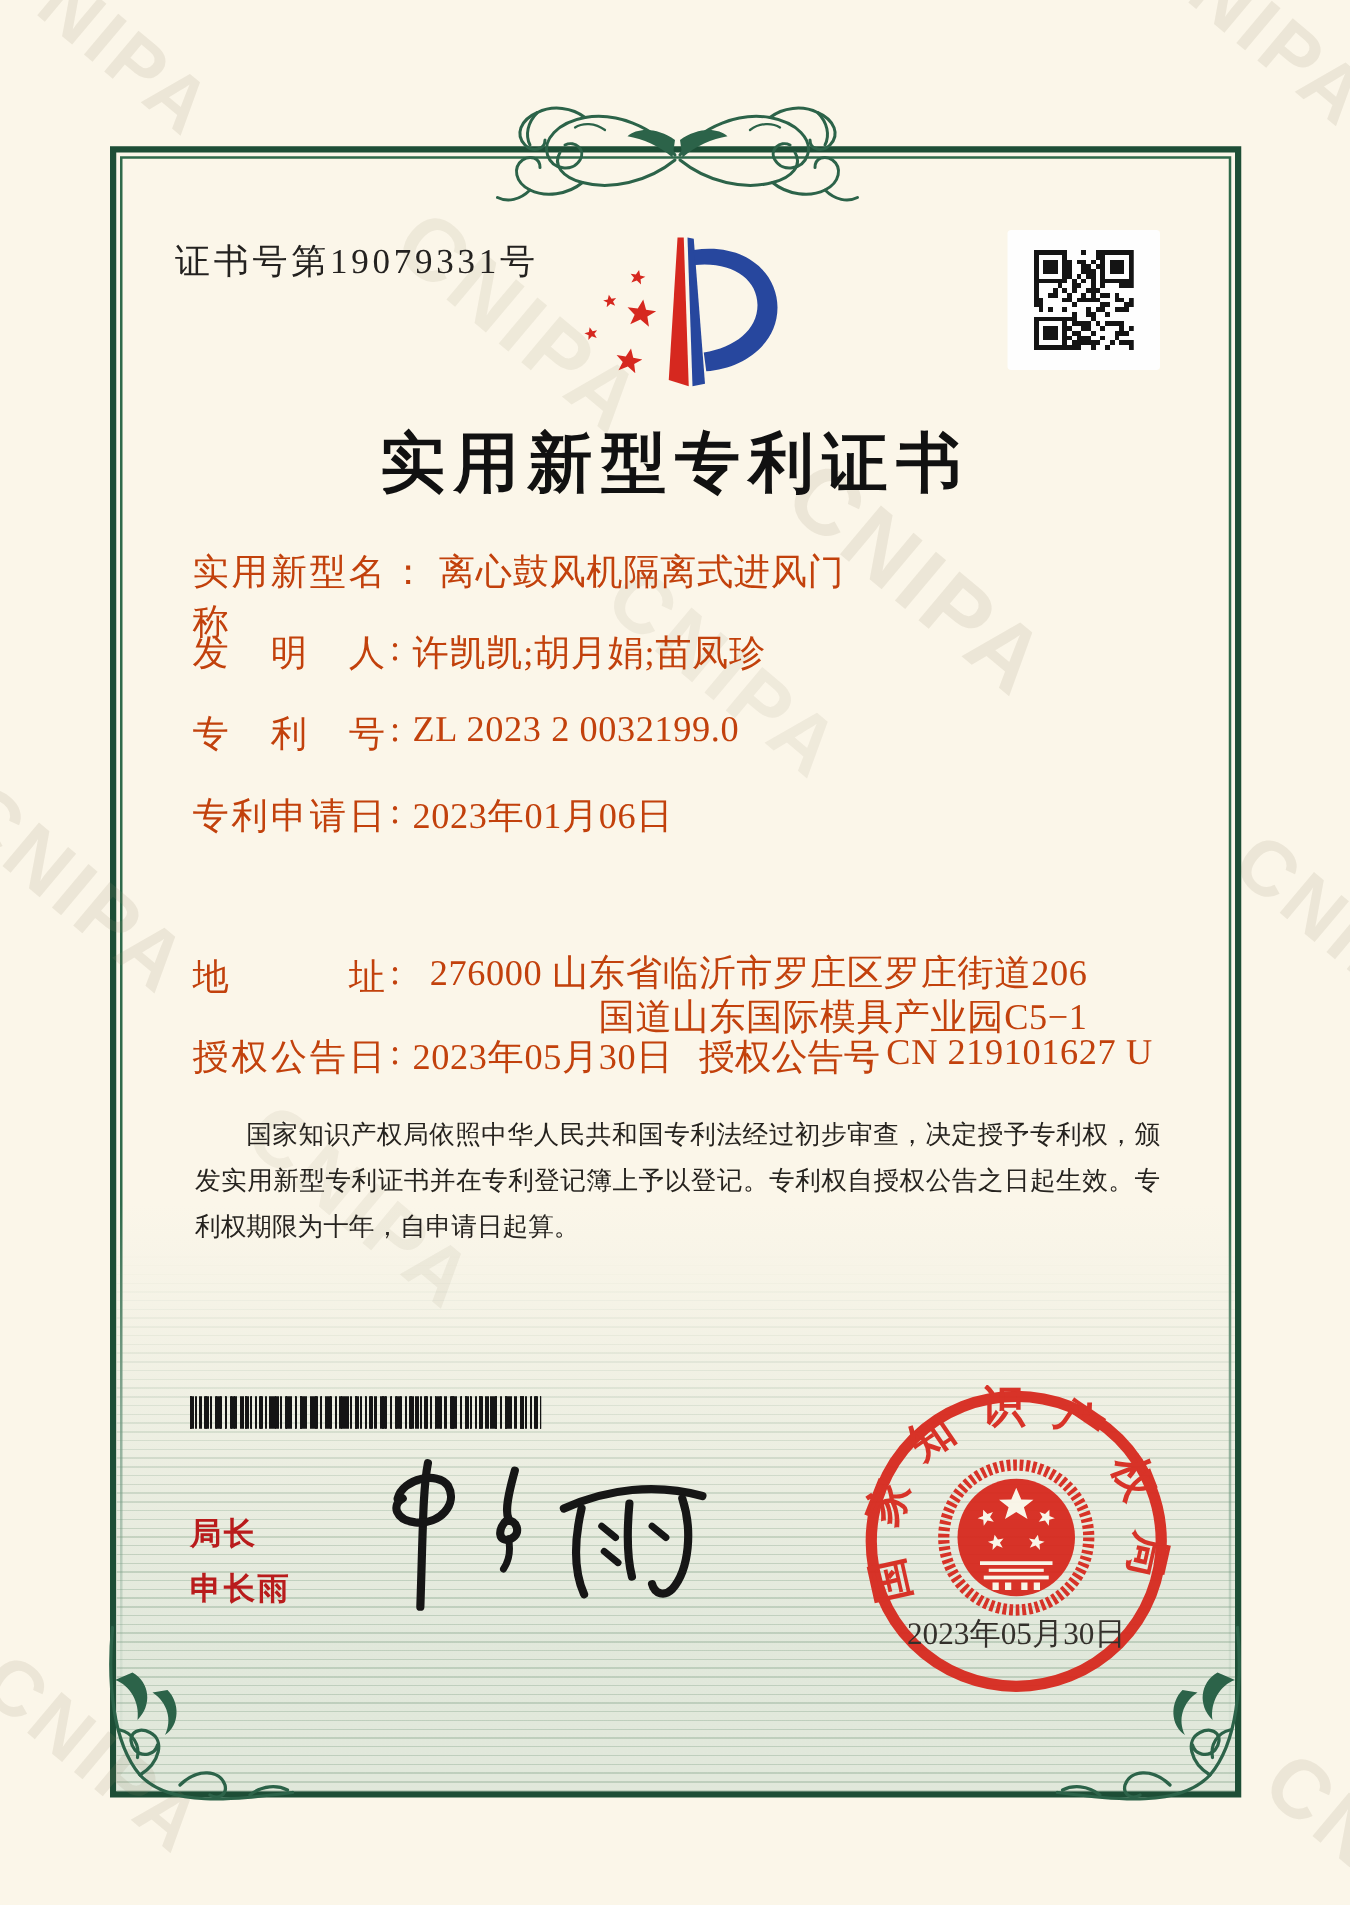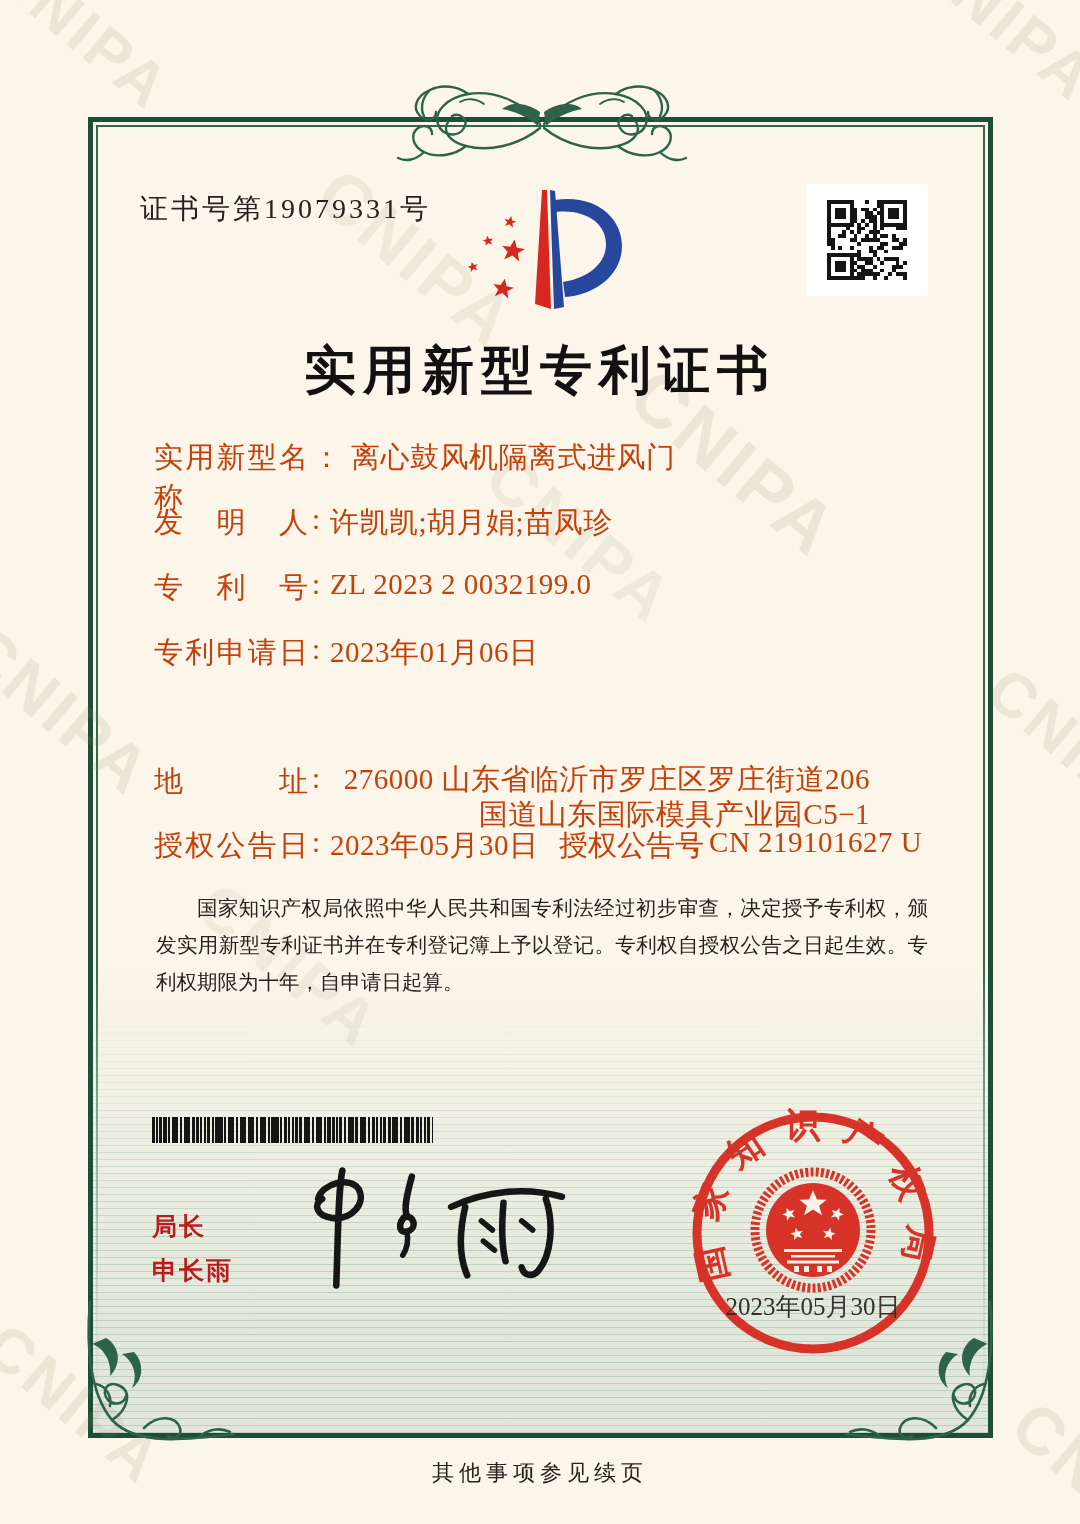--- a/index.html
+++ b/index.html
@@ -466,15 +466,14 @@
         <rect x="99" y="152.5" width="52" height="3"></rect>
         <rect x="106" y="158" width="5" height="6"></rect>
           <rect x="116" y="158" width="5" height="6"></rect>
         <rect x="129" y="158" width="5" height="6"></rect>
           <rect x="139" y="158" width="5" height="6"></rect>
       </g>
       <text x="125" y="207" text-anchor="middle" font-size="25" fill="#2b2622" font-family="'Liberation Serif','DejaVu Serif',serif">2023年05月30日</text>
     </g>
   </svg>
 
-  <div class="footer-note">其他事项参见续页</div>
 
 </div>
 
 </body></html>

